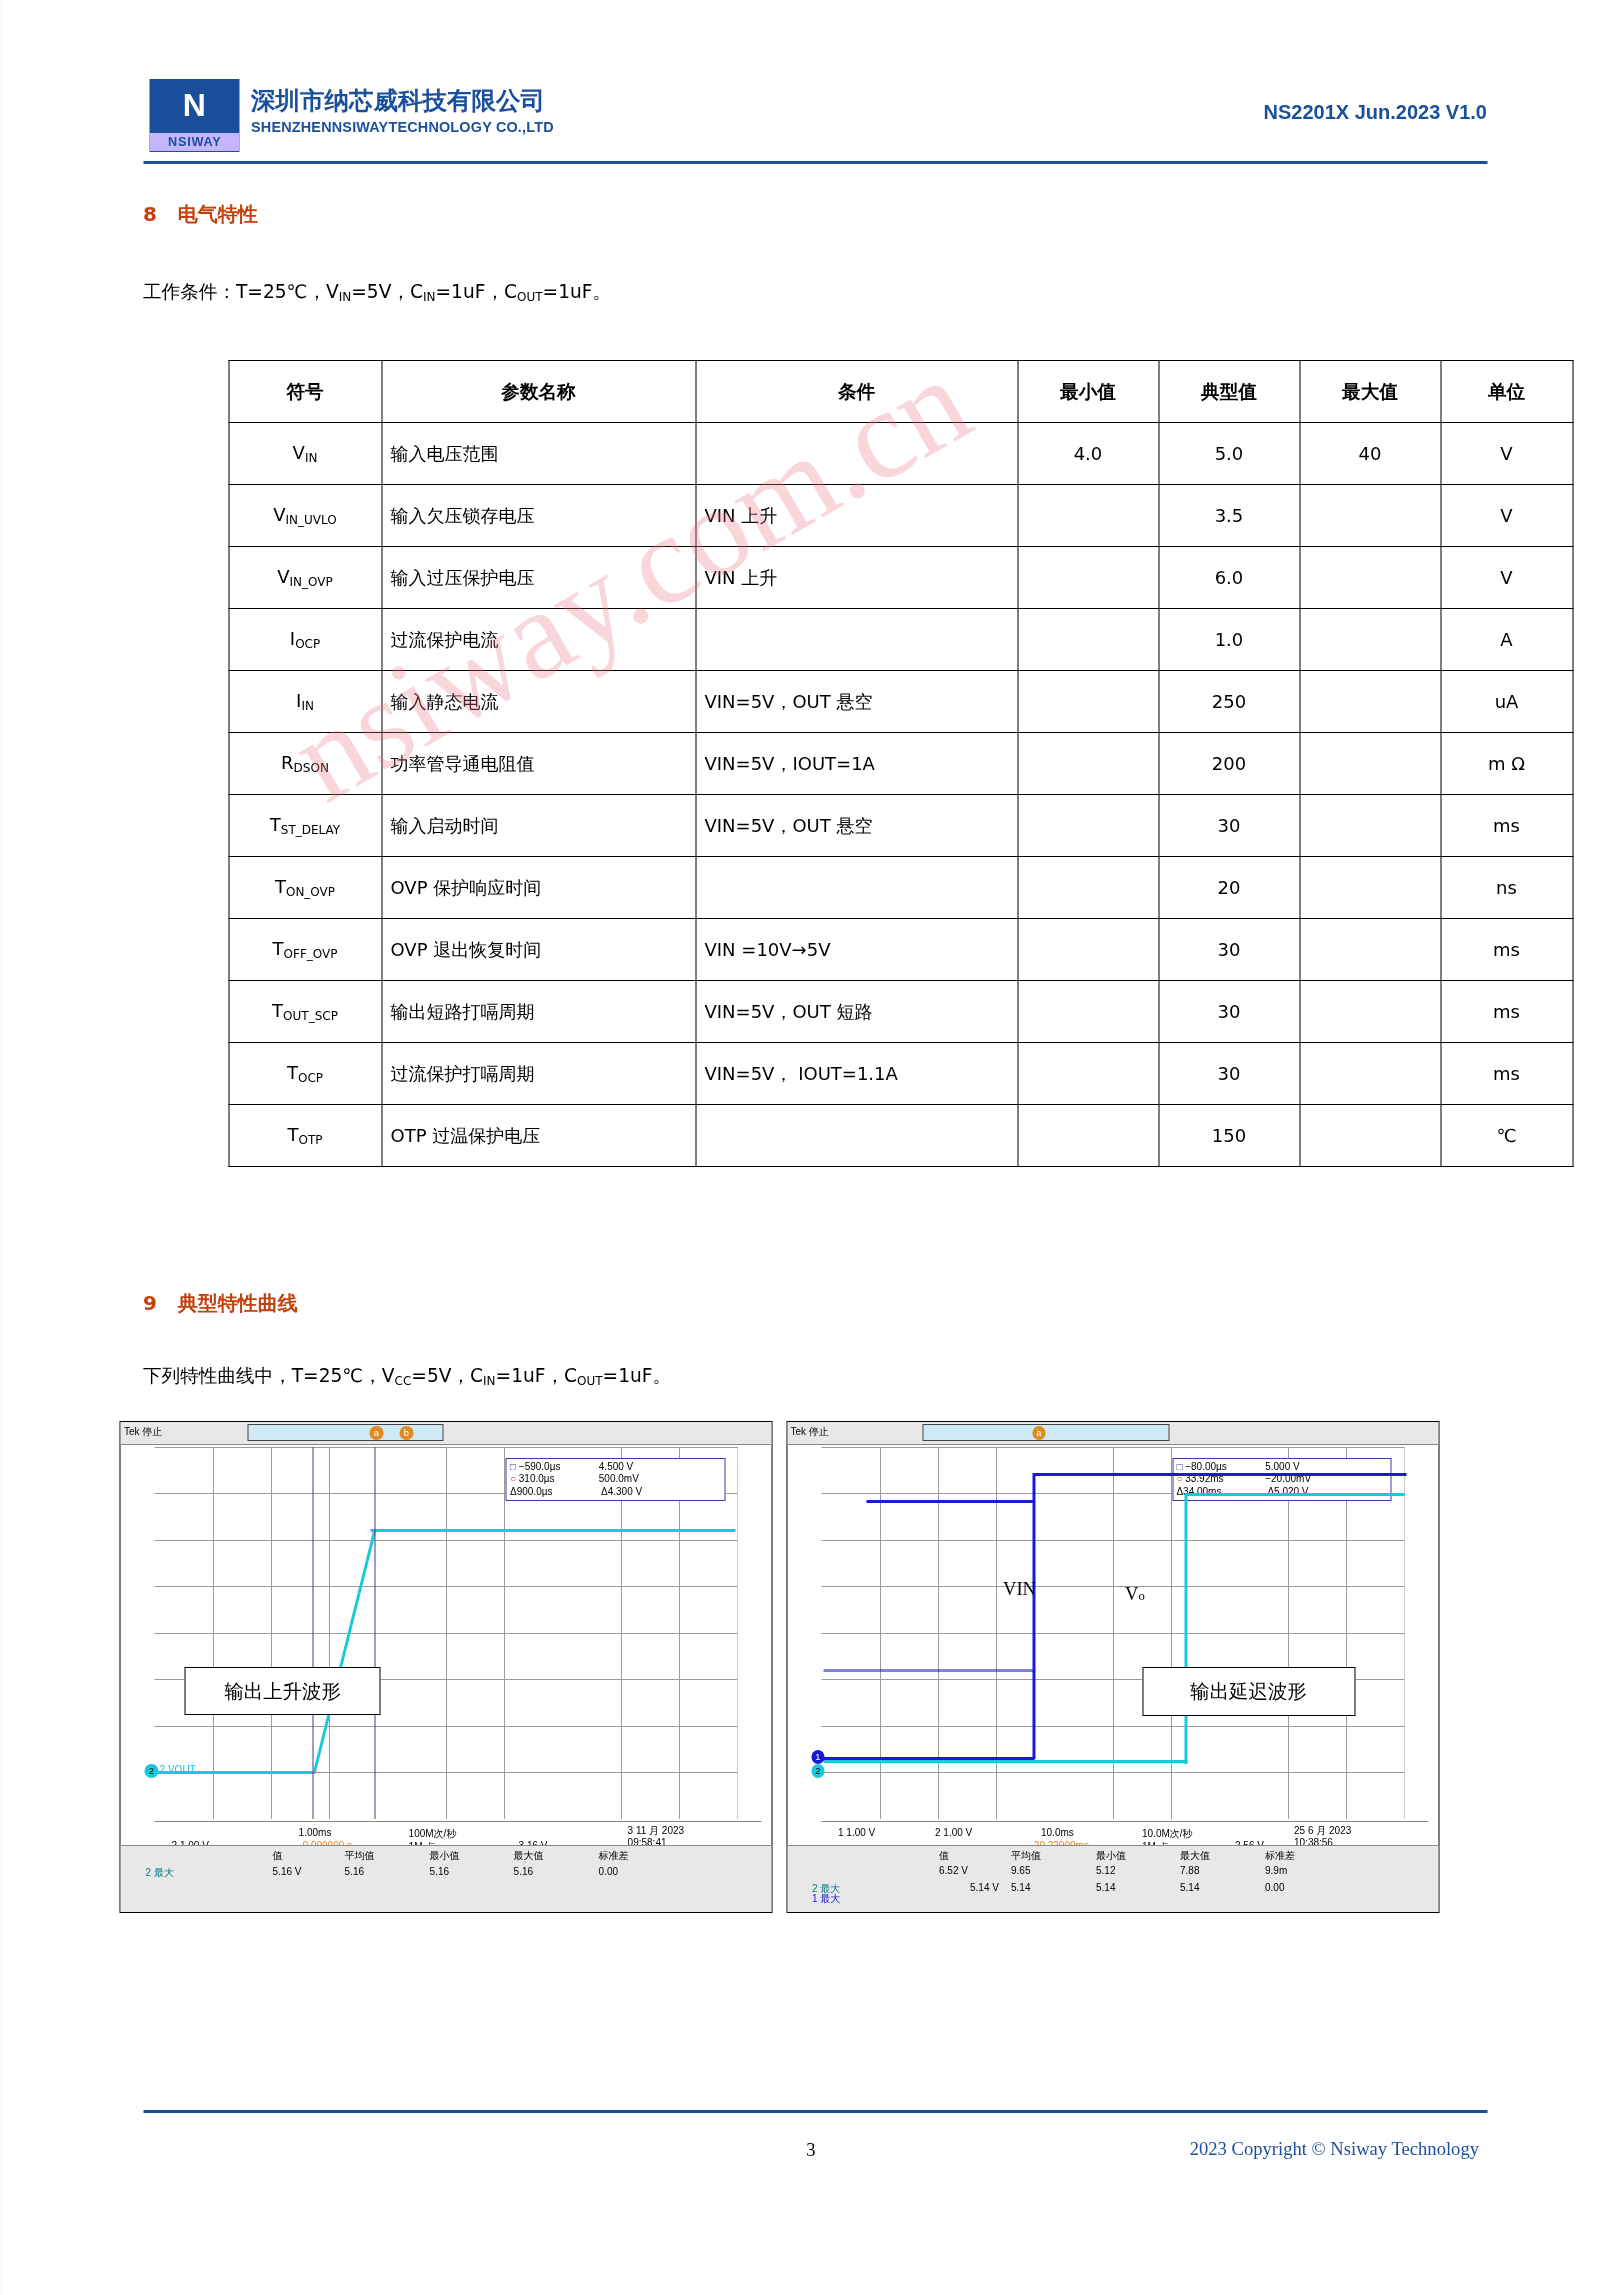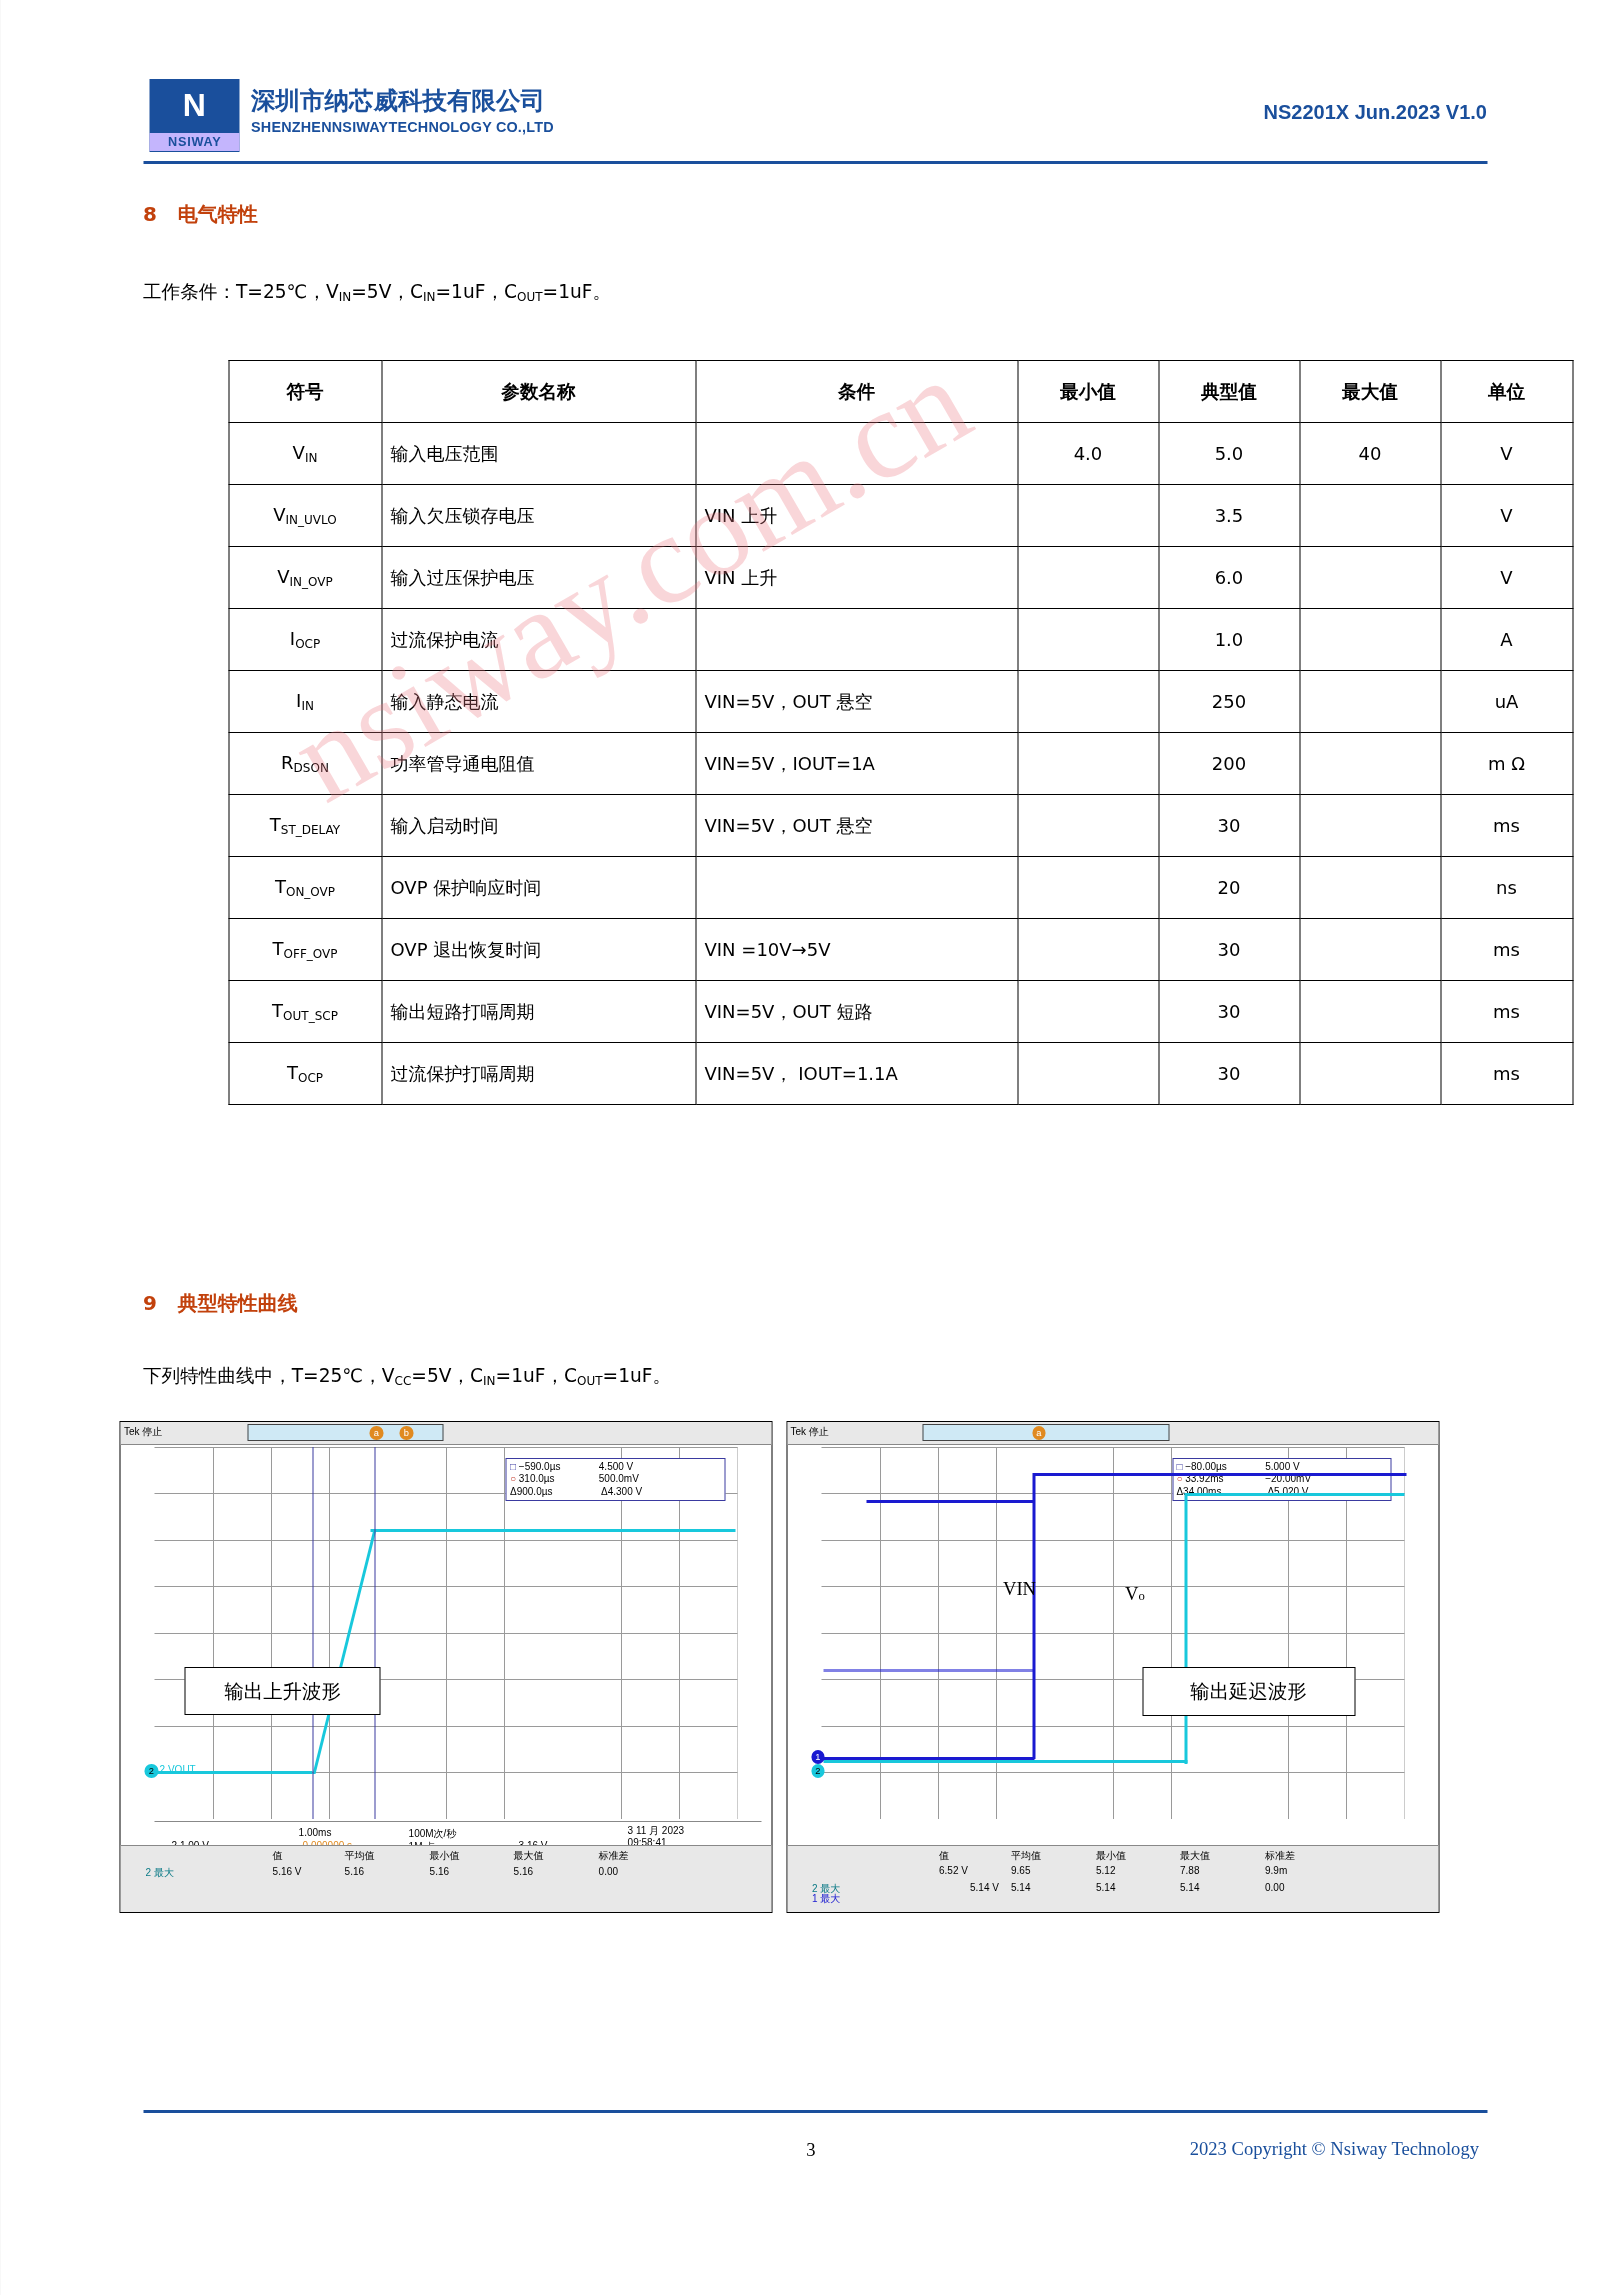--- a/index.html
+++ b/index.html
@@ -271,20 +271,29 @@
           </tr>
           <tr>
             <td class="c-sym">T<span class="sub">OCP</span></td>
             <td class="c-name">过流保护打嗝周期</td>
             <td class="c-cond">VIN=5V， IOUT=1.1A</td>
             <td class="c-min"></td>
             <td class="c-typ">30</td>
             <td class="c-max"></td>
             <td class="c-unit">ms</td>
           </tr>
+          <tr>
+            <td class="c-sym">T<span class="sub">OTP</span></td>
+            <td class="c-name">OTP 过温保护电压</td>
+            <td class="c-cond"></td>
+            <td class="c-min"></td>
+            <td class="c-typ">150</td>
+            <td class="c-max"></td>
+            <td class="c-unit">℃</td>
+          </tr>
         </tbody>
     </table>
 
     <div class="sec-title" style="left:42px;top:1256px;">
       <span>9</span>
       &nbsp;
       <span>典型特性曲线</span>
     </div>
 
     <div class="para" style="left:42px;top:1329px;">
@@ -370,20 +379,31 @@
         <div class="trace" style="left:399px;top:71px;width:218px;height:3.4px;"></div>
 
         <div class="chlabel" style="left:216px;top:156px;">VIN</div>
         <div class="chlabel" style="left:338px;top:161px;">V<span style="font-size:12.7px;">o</span></div>
 
         <div class="badge" style="left:355px;top:245px;width:211px;height:47px;">输出延迟波形</div>
 
         <div class="marker" style="left:24px;top:328px;background:#1a1ad0;">1</div>
         <div class="marker" style="left:24px;top:342px;background:#18c8dc;color:#000;">2</div>
 
+        <div style="position:absolute;left:34px;top:399px;right:10px;height:29px;border-top:0.8px solid #888;font-size:10px;">
+          <div style="position:absolute;left:17px;top:5px;">1   1.00 V</div>
+          <div style="position:absolute;left:114px;top:5px;">2    1.00 V</div>
+          <div style="position:absolute;left:220px;top:5px;">10.0ms</div>
+          <div style="position:absolute;left:321px;top:5px;">10.0M次/秒</div>
+          <div style="position:absolute;left:321px;top:18px;">1M 点</div>
+          <div style="position:absolute;left:207px;top:18px;color:#e08a20;">−20.22000ms</div>
+          <div style="position:absolute;left:414px;top:18px;">2.56 V</div>
+          <div style="position:absolute;left:473px;top:1.7px;">25 6 月 2023</div>
+          <div style="position:absolute;left:473px;top:15px;">10:38:56</div>
+        </div>
 
         <div class="scope-botbar">
           <div class="meas-hdr" style="left:152px;">值</div>
           <div class="meas-hdr" style="left:224px;">平均值</div>
           <div class="meas-hdr" style="left:309px;">最小值</div>
           <div class="meas-hdr" style="left:393px;">最大值</div>
           <div class="meas-hdr" style="left:478px;">标准差</div>
 
           <div class="meas-val" style="left:25px;top:18.6px;color:#1a1ad0;margin-top:27px;">1  最大</div>
           <div class="meas-val" style="left:152px;top:18.6px;">6.52 V</div>

